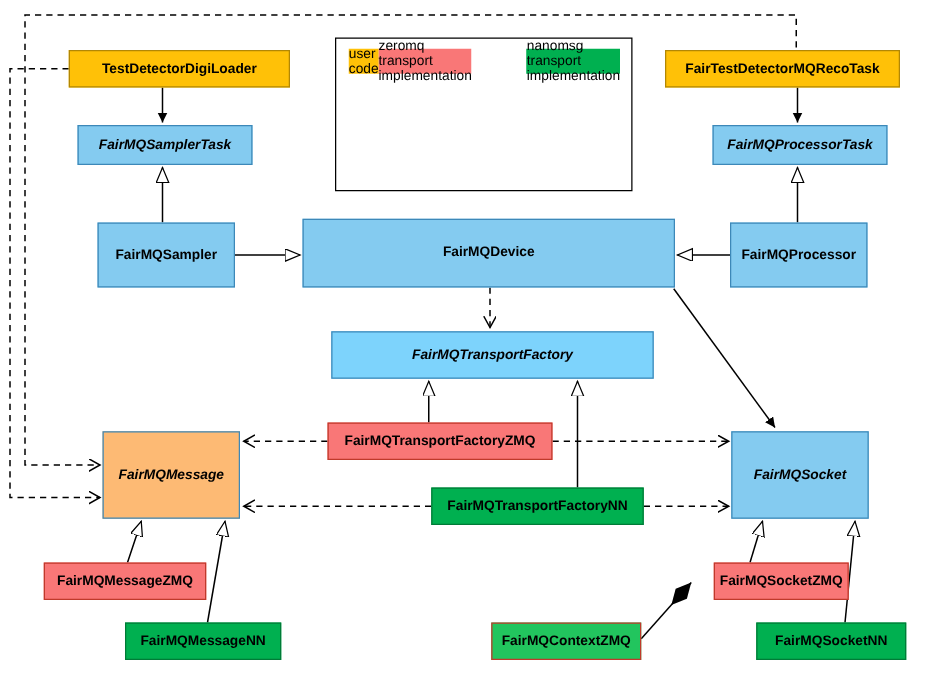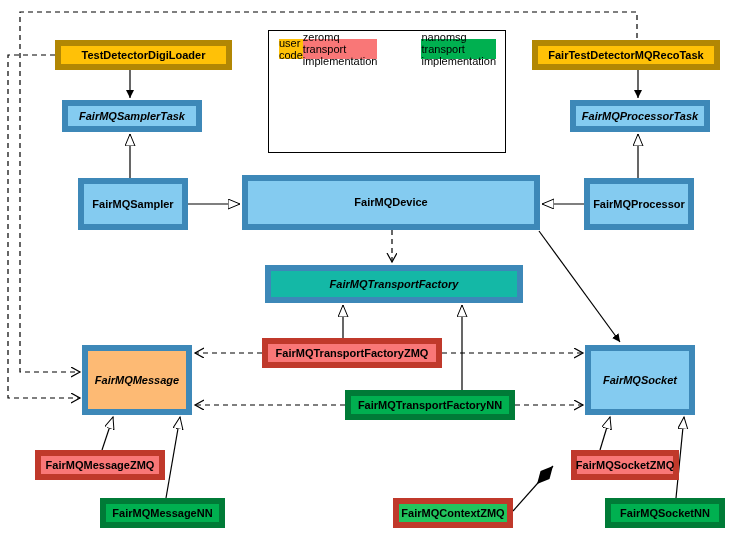--- a/index.html
+++ b/index.html
@@ -1,21 +1,21 @@
 <!DOCTYPE html>
 <html><head>
 <meta charset="utf-8">
 <style>
   html,body{margin:0;padding:0;background:#fff;}
   body{font-family:"Liberation Sans",sans-serif;}
   .canvas{position:relative;width:748px;height:549px;background:#fff;overflow:hidden;}
   .edges{position:absolute;left:0;top:0;width:748px;height:549px;}
   .node{
     position:absolute;display:flex;align-items:center;justify-content:center;
-    border:6px solid #0f766e;font-size:11px;font-weight:bold;text-align:center;
+    border:1px solid #0f766e;font-size:11px;font-weight:bold;text-align:center;
     box-sizing:border-box;color:#000;line-height:1.1;padding:2px;
   }
   .node.italic{font-style:italic;}
   .legend-box{
     position:absolute;left:268px;top:30px;width:238px;height:123px;
     background:#fff;border:1px solid #000;box-sizing:border-box;
     display:flex;flex-direction:row;justify-content:space-between;
     padding:8px 10px;
   }
   .legend-item{
@@ -67,21 +67,21 @@
     </svg>
 
   <div>
       <div class="node" style="left: 55px; top: 40px; width: 177px; height: 30px; background: rgb(255, 193, 7); border-color: rgb(178, 135, 4);">TestDetectorDigiLoader</div>
       <div class="node" style="left: 532px; top: 40px; width: 188px; height: 30px; background: rgb(255, 193, 7); border-color: rgb(178, 135, 4);">FairTestDetectorMQRecoTask</div>
       <div class="node italic" style="left: 62px; top: 100px; width: 140px; height: 32px; background: rgb(132, 203, 240); border-color: rgb(61, 136, 184);">FairMQSamplerTask</div>
       <div class="node italic" style="left: 570px; top: 100px; width: 140px; height: 32px; background: rgb(132, 203, 240); border-color: rgb(61, 136, 184);">FairMQProcessorTask</div>
       <div class="node" style="left: 78px; top: 178px; width: 110px; height: 52px; background: rgb(132, 203, 240); border-color: rgb(61, 136, 184);">FairMQSampler</div>
       <div class="node" style="left: 242px; top: 175px; width: 298px; height: 55px; background: rgb(132, 203, 240); border-color: rgb(61, 136, 184);">FairMQDevice</div>
       <div class="node" style="left: 584px; top: 178px; width: 110px; height: 52px; background: rgb(132, 203, 240); border-color: rgb(61, 136, 184);">FairMQProcessor</div>
-      <div class="node italic" style="left: 265px; top: 265px; width: 258px; height: 38px; background: #14b8a6; border-color: rgb(61, 136, 184);">FairMQTransportFactory</div>
+      <div class="node italic" style="left: 265px; top: 265px; width: 258px; height: 38px; background: #7dd3fc; border-color: rgb(61, 136, 184);">FairMQTransportFactory</div>
       <div class="node" style="left: 262px; top: 338px; width: 180px; height: 30px; background: rgb(249, 119, 119); border-color: rgb(192, 57, 43);">FairMQTransportFactoryZMQ</div>
       <div class="node" style="left: 345px; top: 390px; width: 170px; height: 30px; background: rgb(0, 176, 80); border-color: rgb(0, 123, 55);">FairMQTransportFactoryNN</div>
       <div class="node italic" style="left: 82px; top: 345px; width: 110px; height: 70px; background: #fdba74; border-color: rgb(61, 136, 184);">FairMQMessage</div>
       <div class="node italic" style="left: 585px; top: 345px; width: 110px; height: 70px; background: rgb(132, 203, 240); border-color: rgb(61, 136, 184);">FairMQSocket</div>
       <div class="node" style="left: 35px; top: 450px; width: 130px; height: 30px; background: rgb(249, 119, 119); border-color: rgb(192, 57, 43);">FairMQMessageZMQ</div>
       <div class="node" style="left: 100px; top: 498px; width: 125px; height: 30px; background: rgb(0, 176, 80); border-color: rgb(0, 123, 55);">FairMQMessageNN</div>
       <div class="node" style="left: 555px; top: 450px; width: 108px; height: 30px; background: rgb(249, 119, 119); border-color: rgb(192, 57, 43); margin-left: 16px;">FairMQSocketZMQ</div>
       <div class="node" style="left: 605px; top: 498px; width: 120px; height: 30px; background: rgb(0, 176, 80); border-color: rgb(0, 123, 55);">FairMQSocketNN</div>
       <div class="node" style="left: 393px; top: 498px; width: 120px; height: 30px; background: #22c55e; border-color: rgb(192, 57, 43);">FairMQContextZMQ</div>
     </div>

